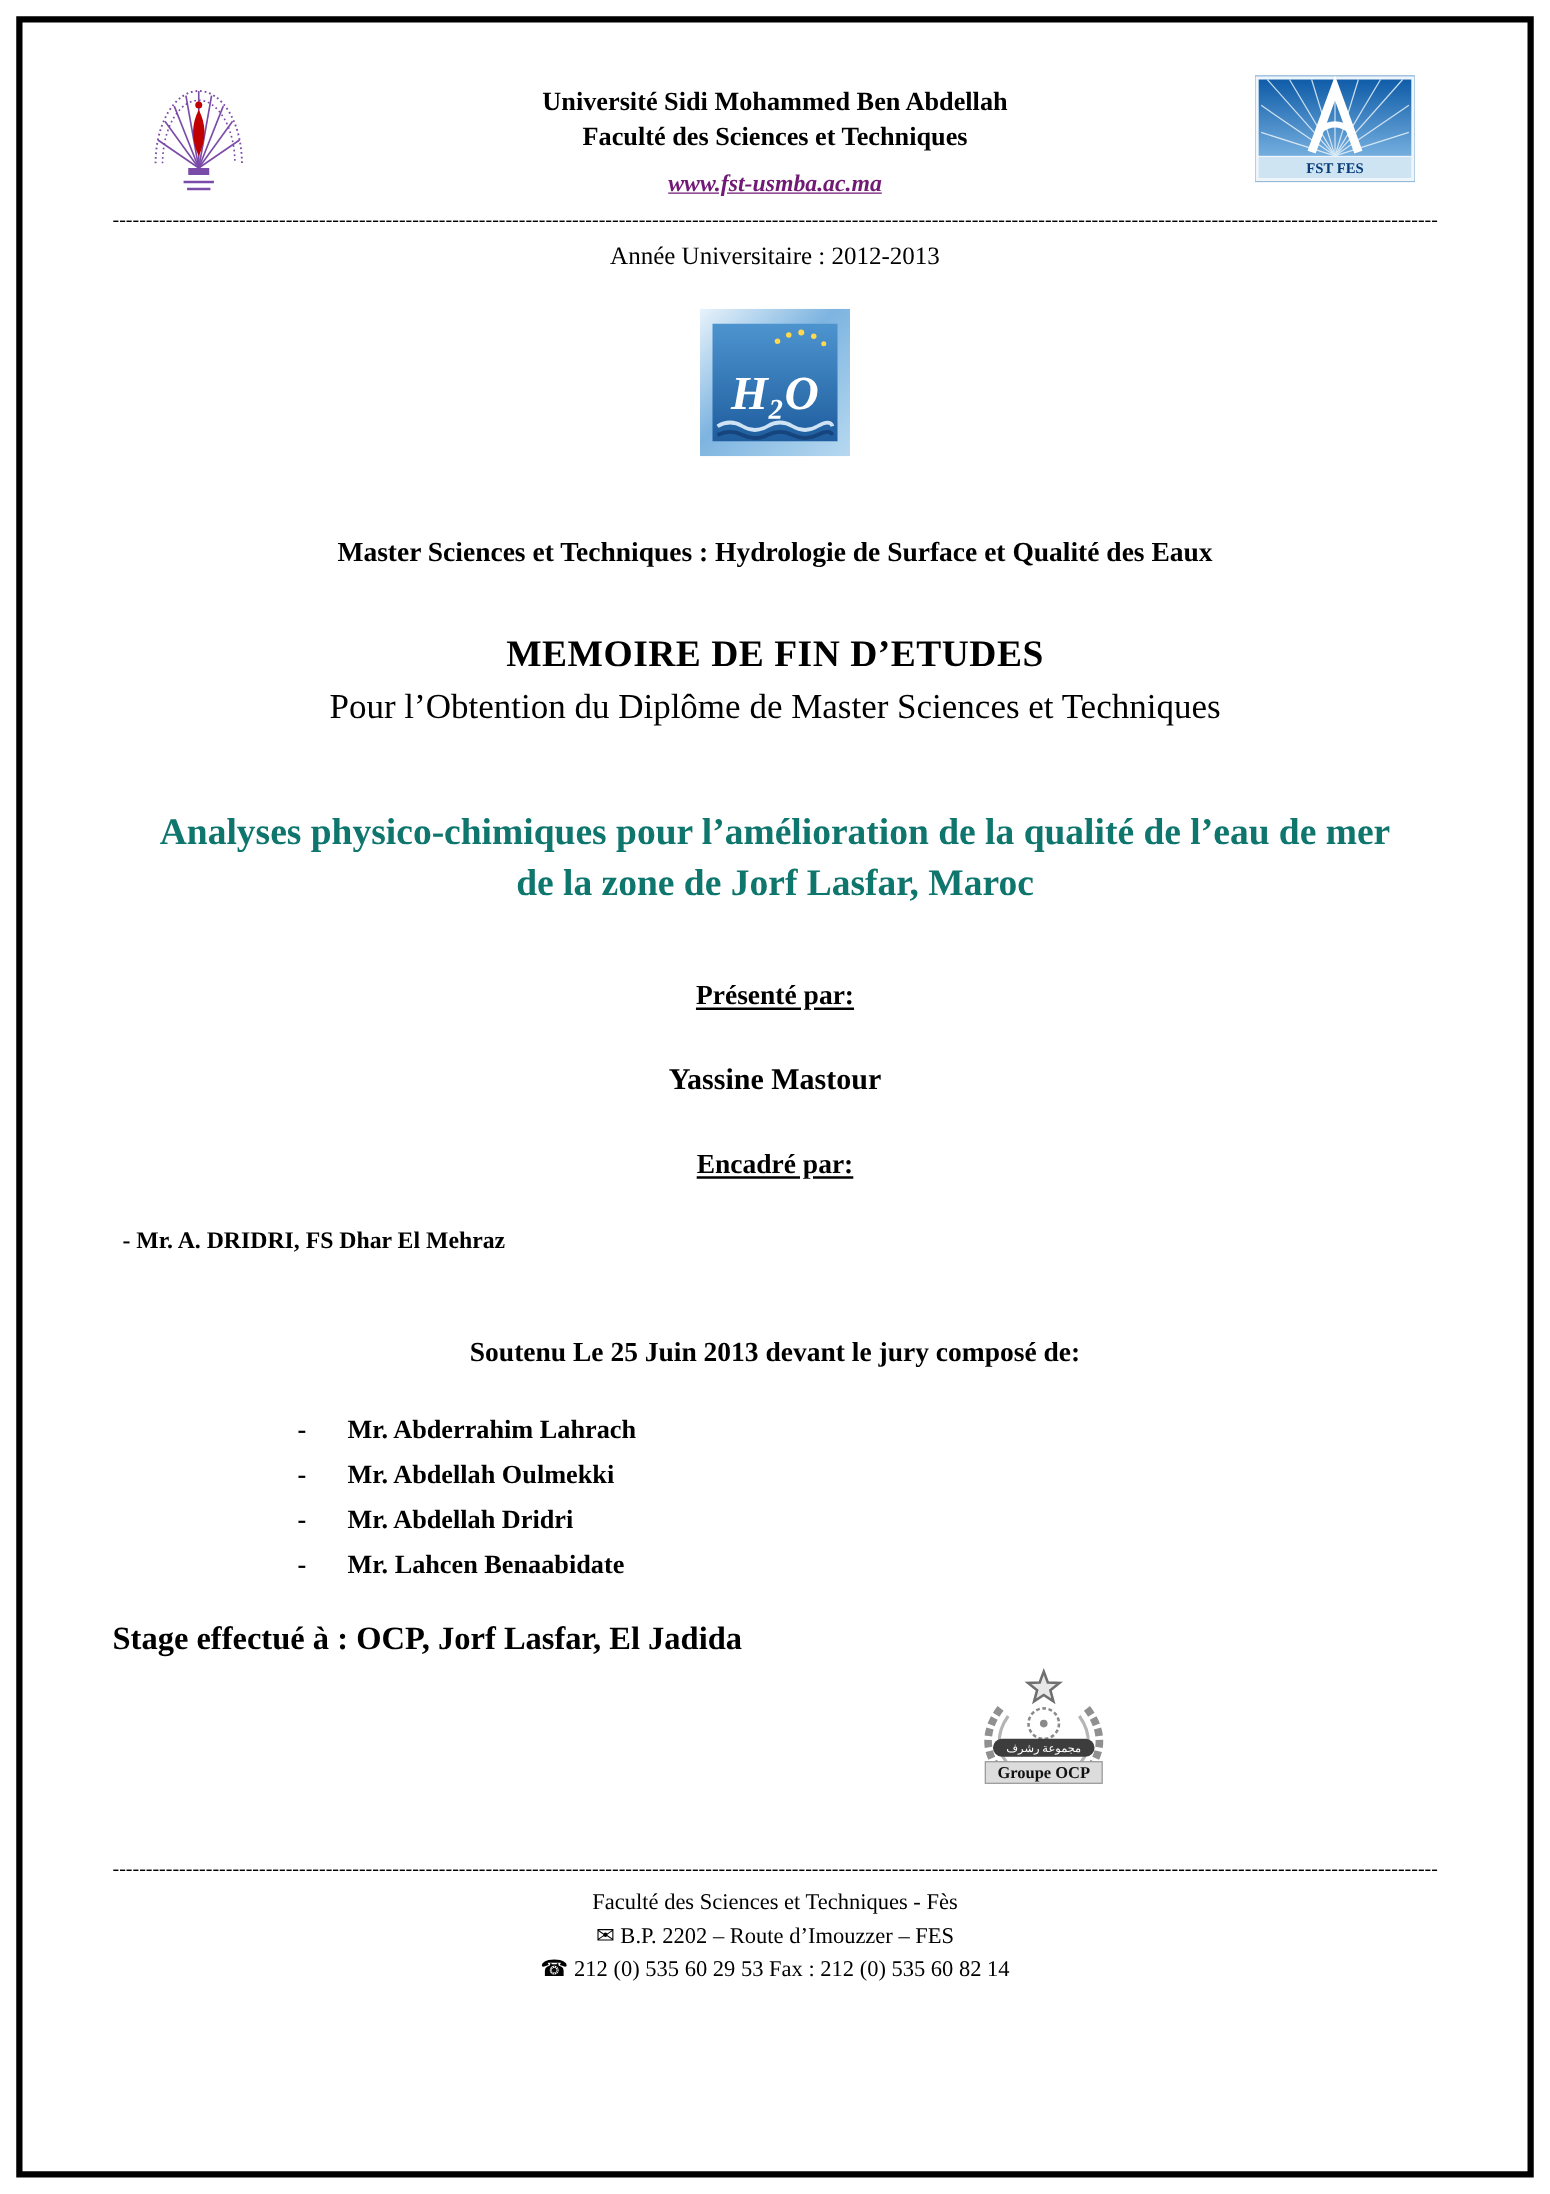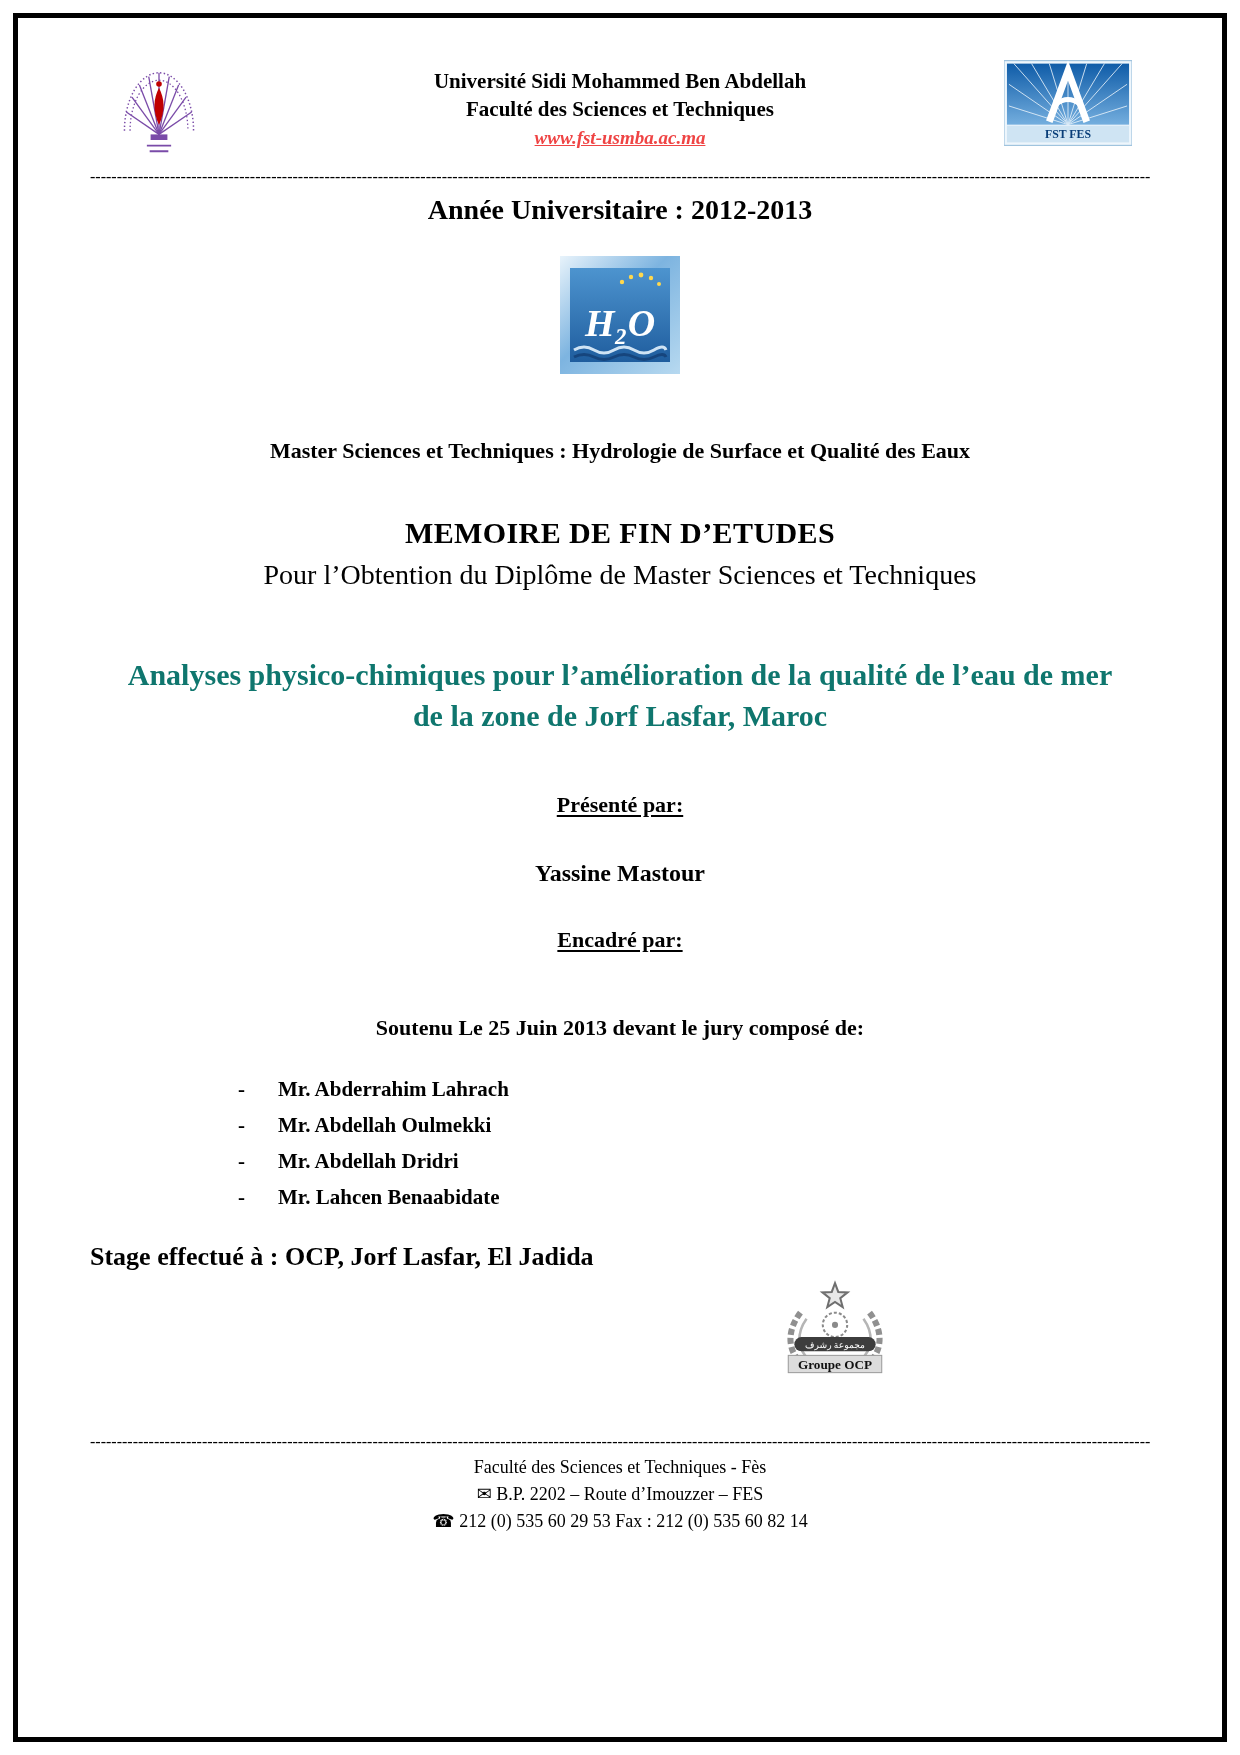--- a/index.html
+++ b/index.html
@@ -25,32 +25,32 @@
   }
   svg text { font-family:"Liberation Serif","DejaVu Serif",serif; }
 
   
   .header { position:relative; height:102px; }
   .univ-logo { position:absolute; left:26px; top:-4px; width:86px; height:112px; }
   .fst-logo  { position:absolute; right:18px; top:0px; width:128px; height:86px; }
   .header-text { padding-top:8px; line-height:1.32; }
   .header-line { font-size:21px; font-weight:bold; }
   .website {
-    display:inline-block; margin-top:2px;
+    display:inline-block; margin-top:12px;
     font-size:19px; font-weight:bold; font-style:italic;
-    color:#ef4444; text-decoration:underline; cursor:pointer;
+    color:#701a75; text-decoration:underline; cursor:pointer;
   }
 
   .divider {
     margin-top:7px; font-size:16px; line-height:1;
     white-space:nowrap; overflow:hidden; text-align:left;
   }
   .divider.bottom { margin-top:44px; }
 
-  .annee { margin-top:9px; font-size:28px; font-weight:bold; }
+  .annee { margin-top:9px; font-size:20px; font-weight:normal; }
 
   .h2o-logo { width:120px; height:118px; margin:30px auto 0 auto;border-radius:21px; }
 
   .program { margin-top:64px; font-size:22px; font-weight:bold; }
 
   .memoire-title { margin-top:52px; font-size:30px; font-weight:bold; letter-spacing:0.4px; }
   .memoire-sub   { margin-top:9px;  font-size:28px; }
 
   .thesis-title {
     margin:64px auto 0 auto; max-width:990px;
@@ -184,20 +184,21 @@
     <div class="memoire-title">MEMOIRE DE FIN D’ETUDES</div>
     <div class="memoire-sub">Pour l’Obtention du Diplôme de Master Sciences et Techniques</div>
 
     <h1 class="thesis-title">Analyses physico-chimiques pour l’amélioration de la qualité de l’eau de mer de la zone de Jorf Lasfar, Maroc</h1>
 
     <div class="presente label-underline">Présenté par:</div>
     <div class="author">Yassine Mastour</div>
 
     <div class="encadre label-underline">Encadré par:</div>
     <div class="supervisors">
+      <div>- Mr. A. DRIDRI, FS Dhar El Mehraz</div>
     </div>
 
     <div class="soutenu">Soutenu Le 25 Juin 2013 devant le jury composé de:</div>
 
     <ul class="jury">
       <li>
         <span class="dash">-</span>
         <span>Mr. Abderrahim Lahrach</span>
       </li>
       <li>

